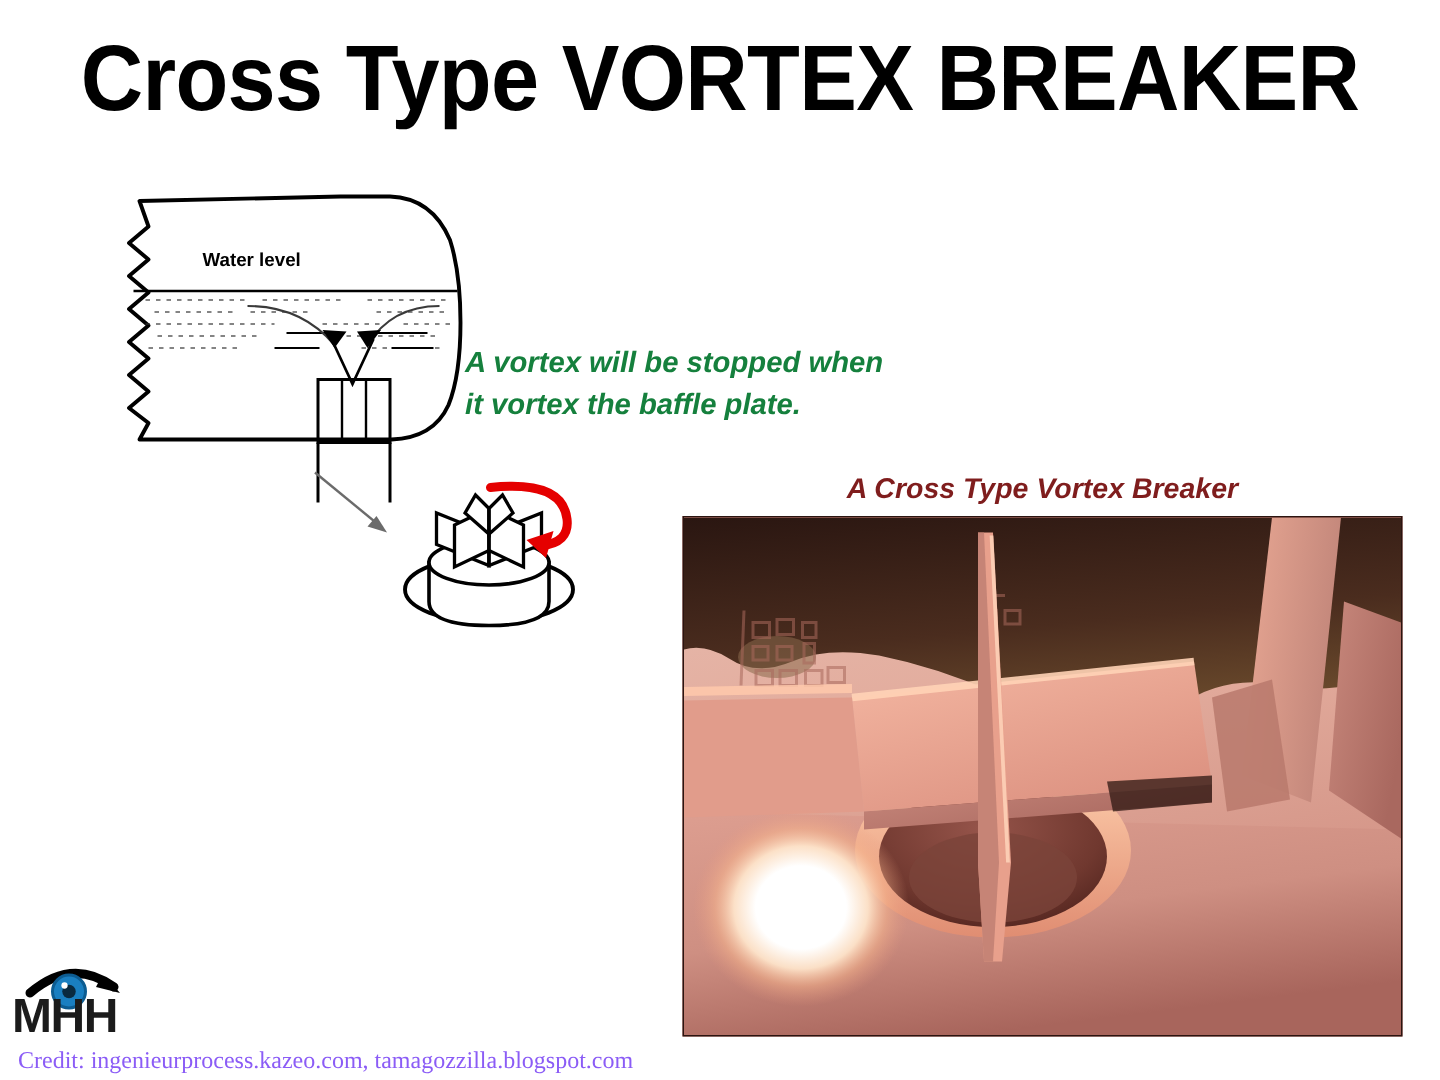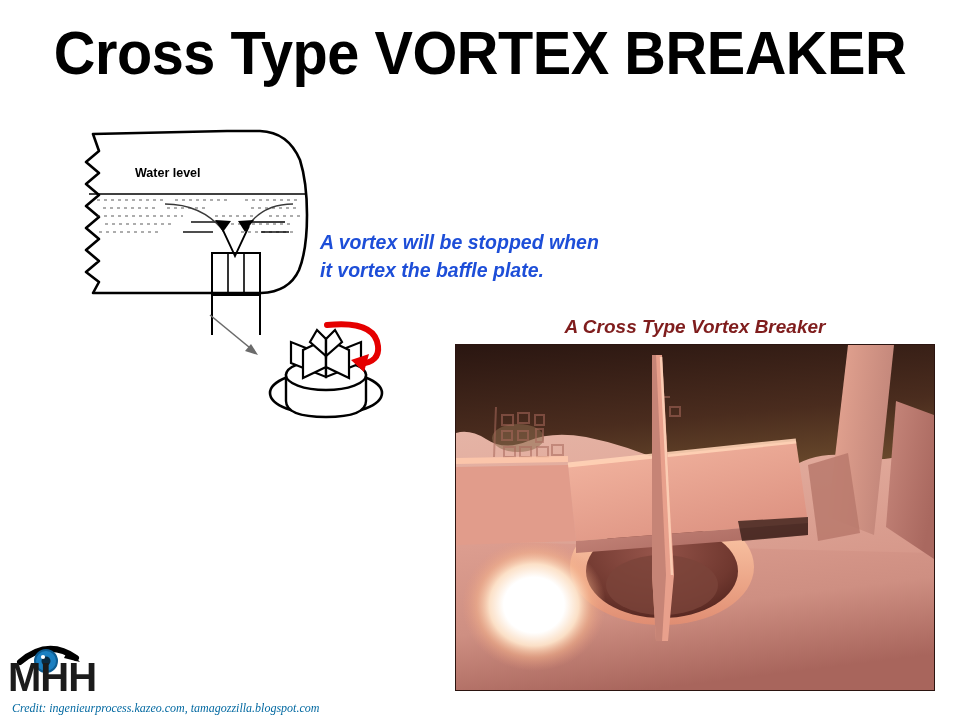--- a/index.html
+++ b/index.html
@@ -48,29 +48,29 @@
   .water-level-label {
     font-family: "Liberation Sans", sans-serif;
     font-size: 12.5px;
     font-weight: bold;
     fill: #000000;
   }
 
   
   #vortex-note {
     position: absolute;
-    left: 320px;
+    left: 310px;
     top: 228px;
     width: 330px;
     font-family: "Liberation Sans", sans-serif;
     font-style: italic;
     font-weight: bold;
     font-size: 19.5px;
     line-height: 28px;
-    color: #1d4ed8;
+    color: #15803d;
   }
   #vortex-note .line { display: block; white-space: nowrap; }
 
   
   #photo-caption {
     position: absolute;
     left: 455px;
     top: 314px;
     width: 480px;
     text-align: center;
@@ -105,34 +105,33 @@
     width: 120px;
     height: 62px;
   }
   #mhh-logo svg { display: block; }
   #mhh-wordmark {
     position: absolute;
     left: 8px;
     top: 660px;
     font-family: "Liberation Sans", sans-serif;
     font-weight: bold;
-    font-size: 40px;
+    font-size: 32px;
     line-height: 34px;
     letter-spacing: -1px;
     color: #1b1b1b;
   }
   #credit-line {
     position: absolute;
     left: 12px;
     top: 699px;
     font-family: "Liberation Serif", serif;
-    font-style: italic;
-    font-size: 12px;
+    font-size: 16px;
     line-height: 18px;
-    color: #0369a1;
+    color: #8b5cf6;
     white-space: nowrap;
   }
 </style>
 </head>
 <body>
 
 <div id="slide-title">Cross Type VORTEX BREAKER</div>
 
 <div id="vessel-schematic">
   <svg width="350" height="310" viewBox="0 0 350 310" xmlns="http://www.w3.org/2000/svg">

